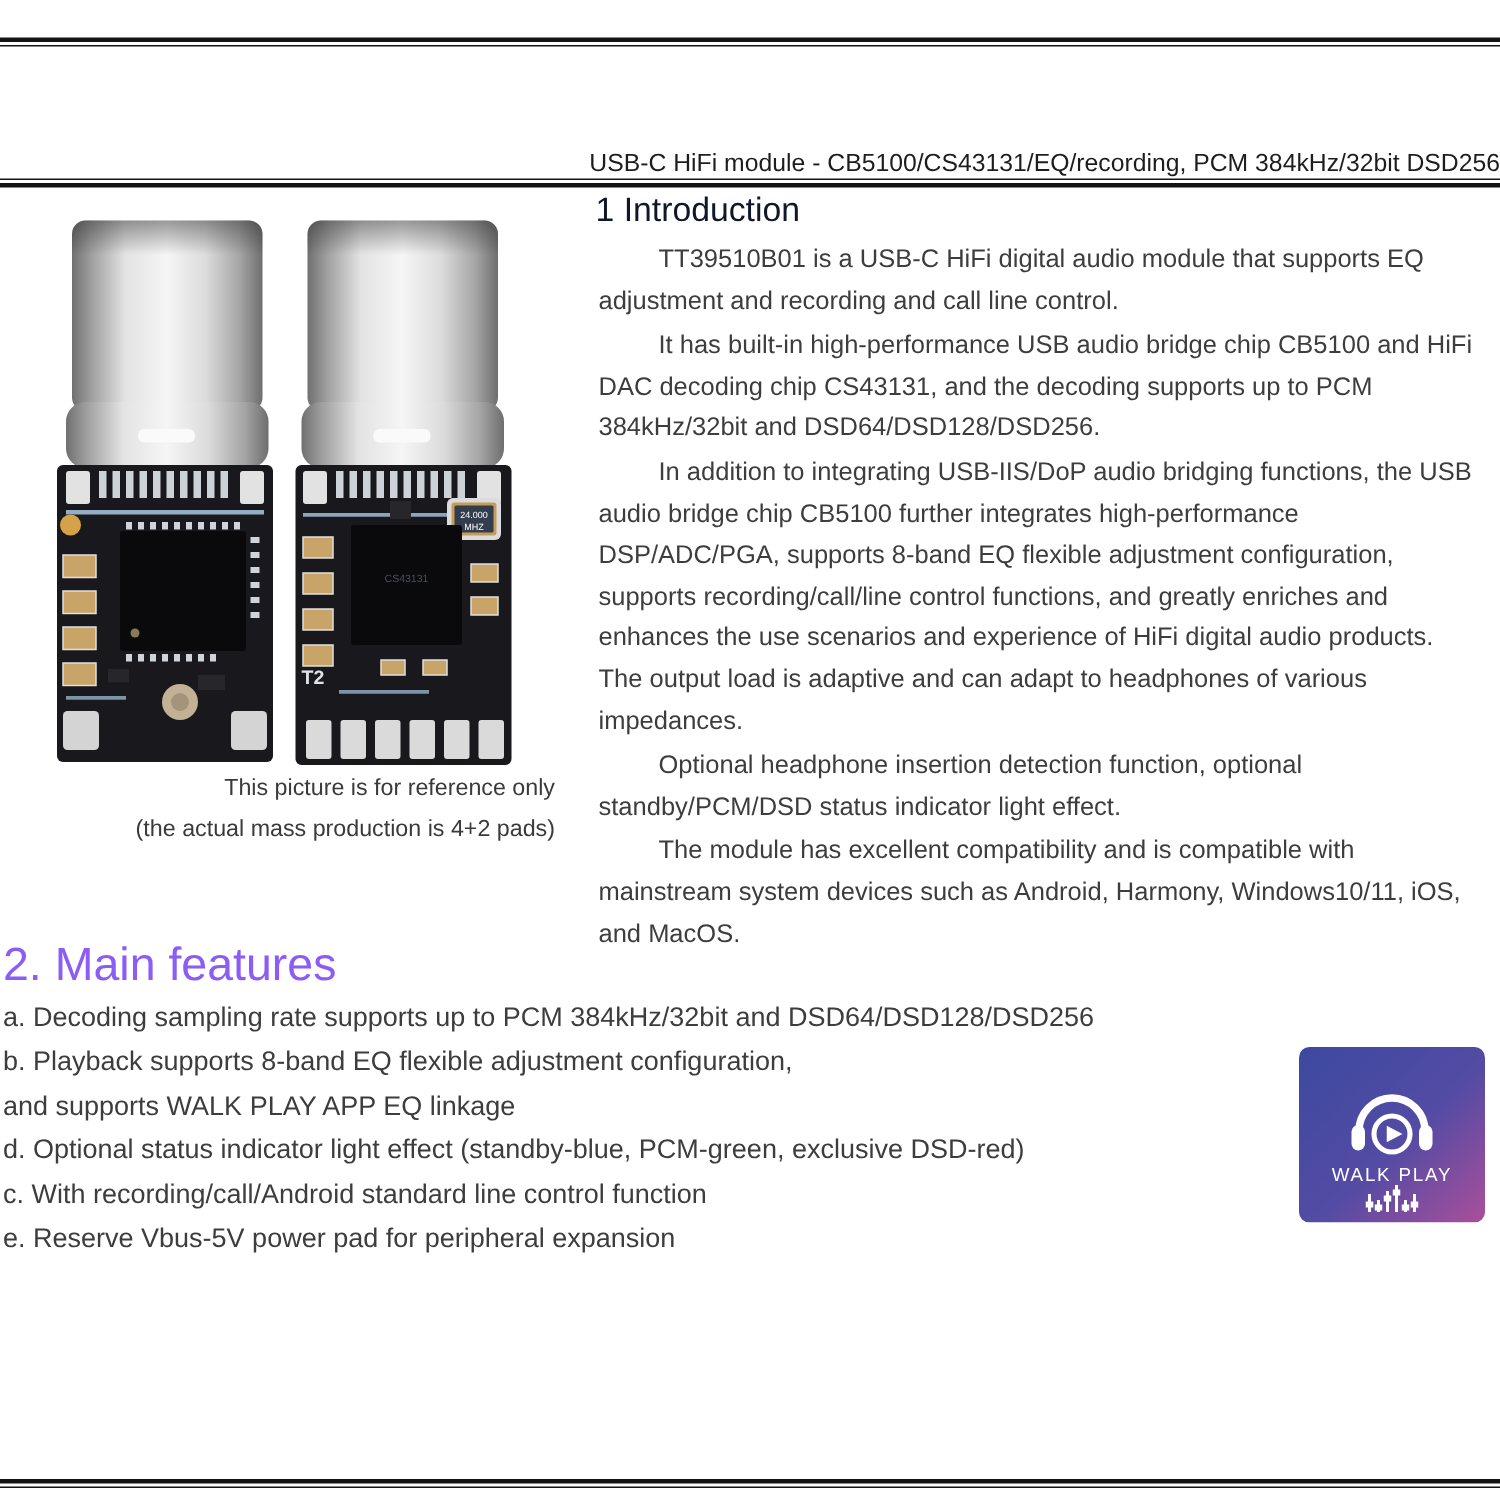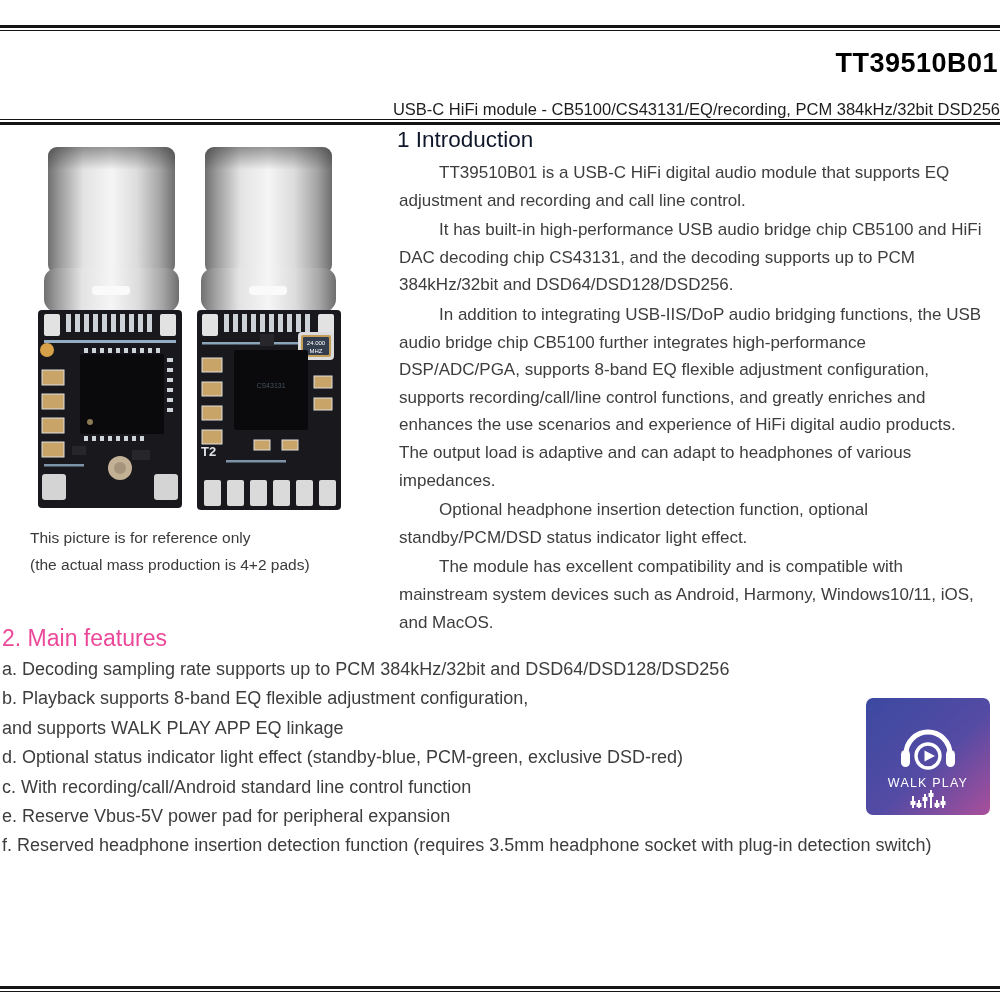--- a/index.html
+++ b/index.html
@@ -9,39 +9,38 @@
         border-top:3px solid #141414;border-bottom:1px solid #141414;}
   .rule.thin-thick{border-top:1px solid #141414;border-bottom:3px solid #141414;}
   .doc-title{position:absolute;top:48px;right:2px;font-size:27px;font-weight:bold;
              color:#000;letter-spacing:.5px;}
   .doc-subtitle{position:absolute;top:86px;right:0px;font-size:16.5px;color:#1d1d1d;
                 white-space:nowrap;margin-top:14px;}
   .figure{position:absolute;left:30px;top:140px;width:340px;}
   .module-svg{position:absolute;top:4px;}
   .module-svg.left{left:6px;}
   .module-svg.right{left:166px;}
-  .figure-caption{position:absolute;left:0px;top:384px;width:340px;text-align:left;
+  .figure-caption{position:absolute;left:0px;top:372px;width:340px;text-align:right;
                   font-size:15.5px;line-height:27px;color:#3a3a3a;}
   .intro-col{position:absolute;left:397px;top:127px;width:591px;}
   .intro-heading{font-size:22.5px;color:#0f172a;margin:0 0 6px 0;font-weight:normal;}
   .intro-col p{margin:2px;font-size:17px;line-height:27.6px;text-indent:40px;color:#3d3d3d;}
   .features{position:absolute;left:2px;top:625px;width:946px;}
-  .features-heading{font-size:23px;color:#ec4899;margin:0 0 3px 0;font-weight:normal;}
+  .features-heading{font-size:31px;color:#8b5cf6;margin:0 0 3px 0;font-weight:normal;}
   .feature-item{font-size:18px;line-height:29.4px;color:#3d3d3d;}
   .logo{position:absolute;left:866px;top:698px;width:124px;height:117px;}
   svg text{font-family:"Liberation Sans",sans-serif;}
 </style>
 </head>
 <body>
 
 <div class="page">
 
   <div class="rule" style="top:25px;"></div>
 
-  <div class="doc-title">TT39510B01</div>
   <div class="doc-subtitle">USB-C HiFi module - CB5100/CS43131/EQ/recording, PCM 384kHz/32bit DSD256</div>
 
   <div class="rule thin-thick" style="top:119px;"></div>
 
   <div class="figure">
 
     <svg class="module-svg left" width="148" height="372" viewBox="0 0 148 372">
       <defs>
         <linearGradient id="met" x1="0" y1="0" x2="1" y2="0">
           <stop offset="0" stop-color="#707070"></stop>
@@ -202,21 +201,20 @@
 
   <div class="features">
     <h2 class="features-heading">2. Main features</h2>
     <div>
         <div class="feature-item">a. Decoding sampling rate supports up to PCM 384kHz/32bit and DSD64/DSD128/DSD256</div>
         <div class="feature-item">b. Playback supports 8-band EQ flexible adjustment configuration,</div>
         <div class="feature-item">and supports WALK PLAY APP EQ linkage</div>
         <div class="feature-item">d. Optional status indicator light effect (standby-blue, PCM-green, exclusive DSD-red)</div>
         <div class="feature-item">c. With recording/call/Android standard line control function</div>
         <div class="feature-item">e. Reserve Vbus-5V power pad for peripheral expansion</div>
-        <div class="feature-item">f. Reserved headphone insertion detection function (requires 3.5mm headphone socket with plug-in detection switch)</div>
       </div>
   </div>
 
   <svg class="logo" viewBox="0 0 124 117">
     <defs>
       <linearGradient id="lg" x1="0" y1="0" x2="1" y2="1">
         <stop offset="0" stop-color="#3c49a0"></stop>
         <stop offset="0.55" stop-color="#544ba4"></stop>
         <stop offset="1" stop-color="#aa4f9a"></stop>
       </linearGradient>

